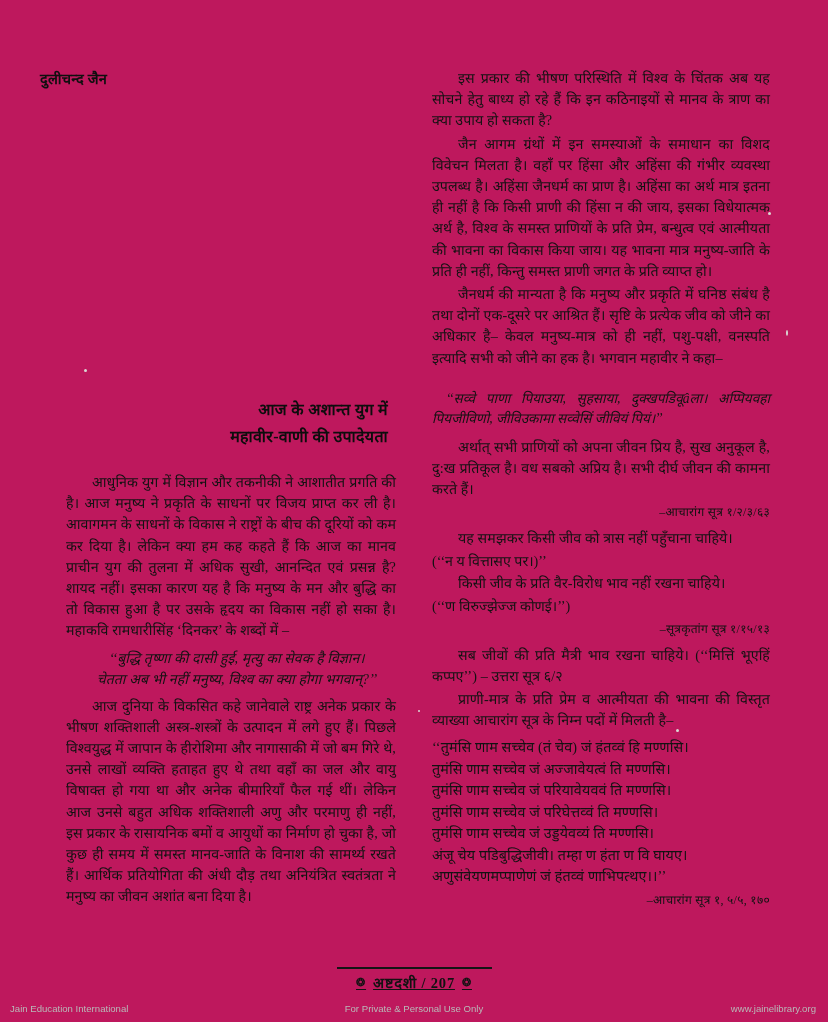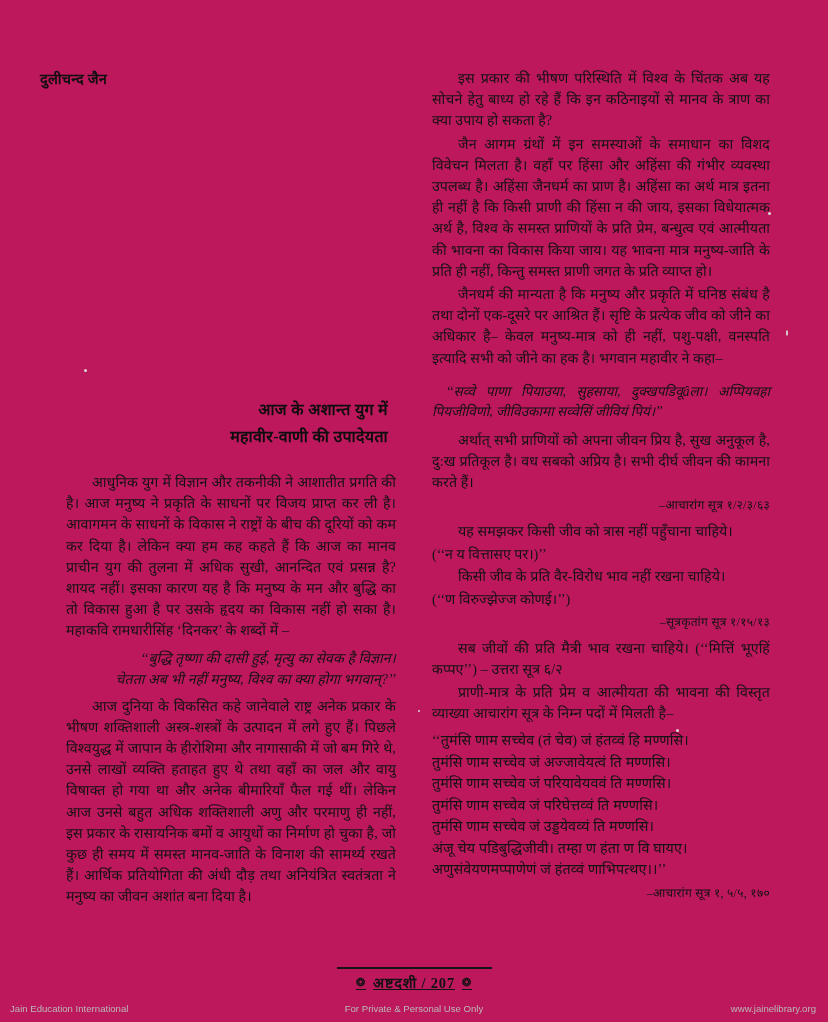--- a/index.html
+++ b/index.html
@@ -60,39 +60,39 @@
     letter-spacing: .3px;
     margin: 0 8px 22px 0;
     color: #0d0d0d;
   }
   #title-block .tline { display: block; white-space: nowrap; }
 
   .verse {
     font-style: italic;
     font-size: 14px;
     line-height: 21px;
-    text-align: right;
+    text-align: center;
     text-indent: 0;
     margin: 6px 0 6px 12px;
     letter-spacing: .1px;
   }
   .verse .vline { display: block; white-space: nowrap; }
 
   
   #right-col {
     position: absolute;
     left: 432px;
     top: 68px;
     width: 338px;
   }
   .quote-italic {
     font-style: italic;
     font-size: 13.6px;
     line-height: 20.5px;
-    margin: 13px 0 7px 0;
+    margin: 20px 0 7px 0;
     text-align: justify;
     text-indent: 14px;
   }
   .inline-quote {
     font-size: 14.2px;
     line-height: 21.2px;
     margin: 1px 0 1px 0;
     text-indent: 0;
     text-align: left;
   }

